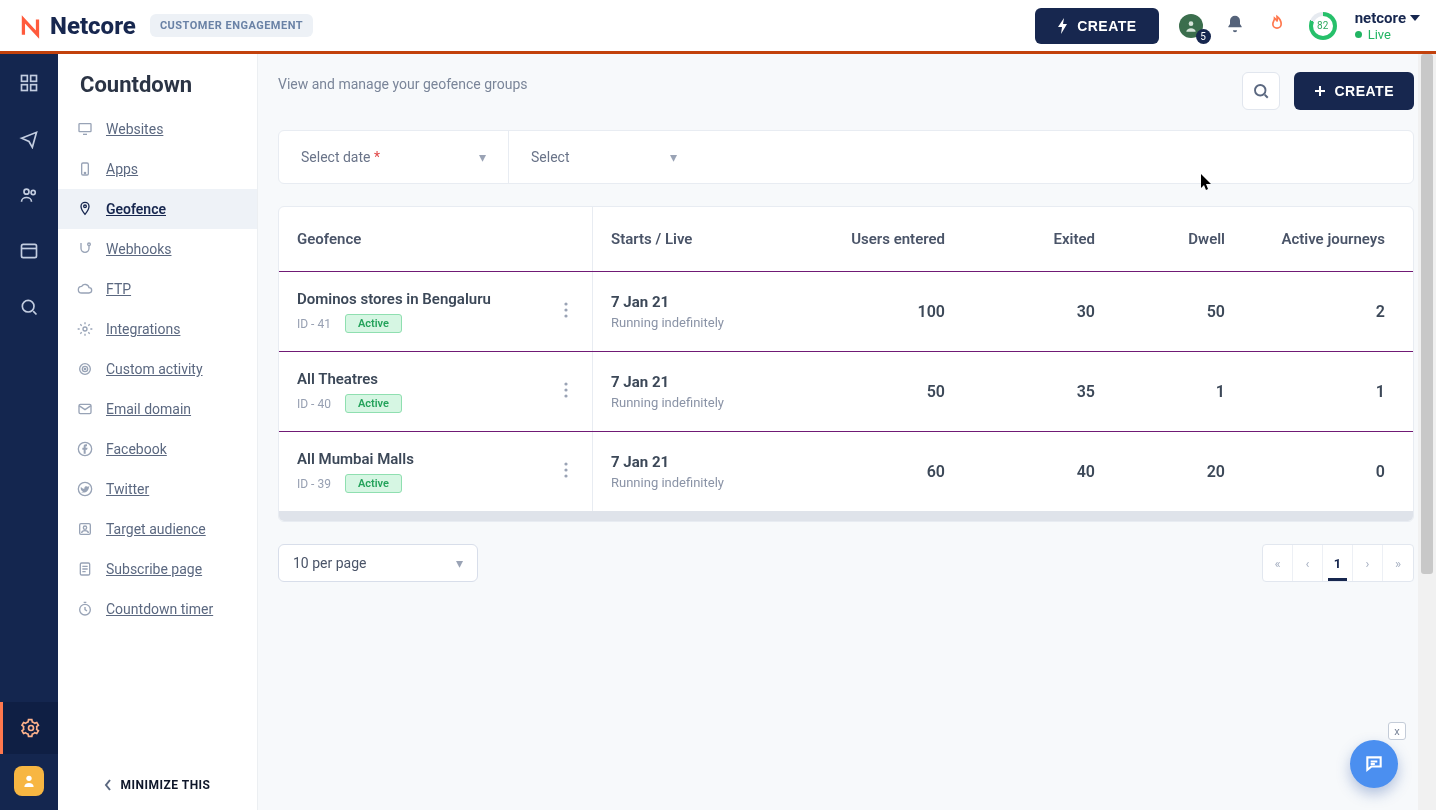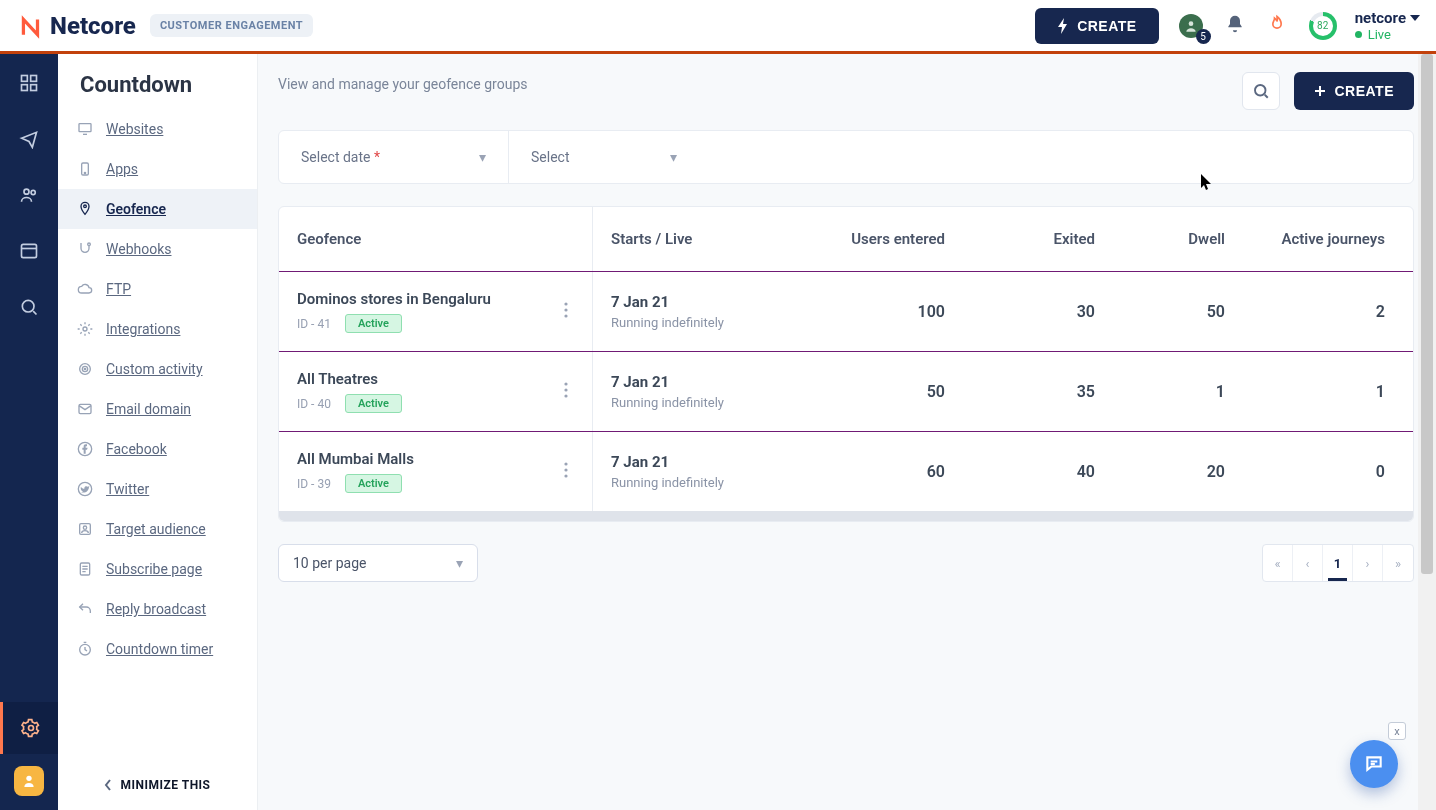--- a/index.html
+++ b/index.html
@@ -464,29 +464,20 @@
           <span>Target audience</span>
         </div>
         <div class="side-item">
           <span class="icon">
             <svg width="16" height="16" viewBox="0 0 24 24" fill="none" stroke="currentColor" stroke-width="2">
               <rect x="5" y="3" width="14" height="18" rx="2"></rect>
               <path d="M8 8h8M8 12h8M8 16h5"></path>
             </svg>
           </span>
           <span>Subscribe page</span>
-        </div>
-        <div class="side-item">
-          <span class="icon">
-            <svg width="16" height="16" viewBox="0 0 24 24" fill="none" stroke="currentColor" stroke-width="2">
-              <path d="M9 14l-5-5 5-5"></path>
-              <path d="M4 9h10a6 6 0 016 6v3"></path>
-            </svg>
-          </span>
-          <span>Reply broadcast</span>
         </div>
         <div class="side-item">
           <span class="icon">
             <svg width="16" height="16" viewBox="0 0 24 24" fill="none" stroke="currentColor" stroke-width="2">
               <circle cx="12" cy="13" r="8"></circle>
               <path d="M12 9v4l3 2M10 2h4"></path>
             </svg>
           </span>
           <span>Countdown timer</span>
         </div>

